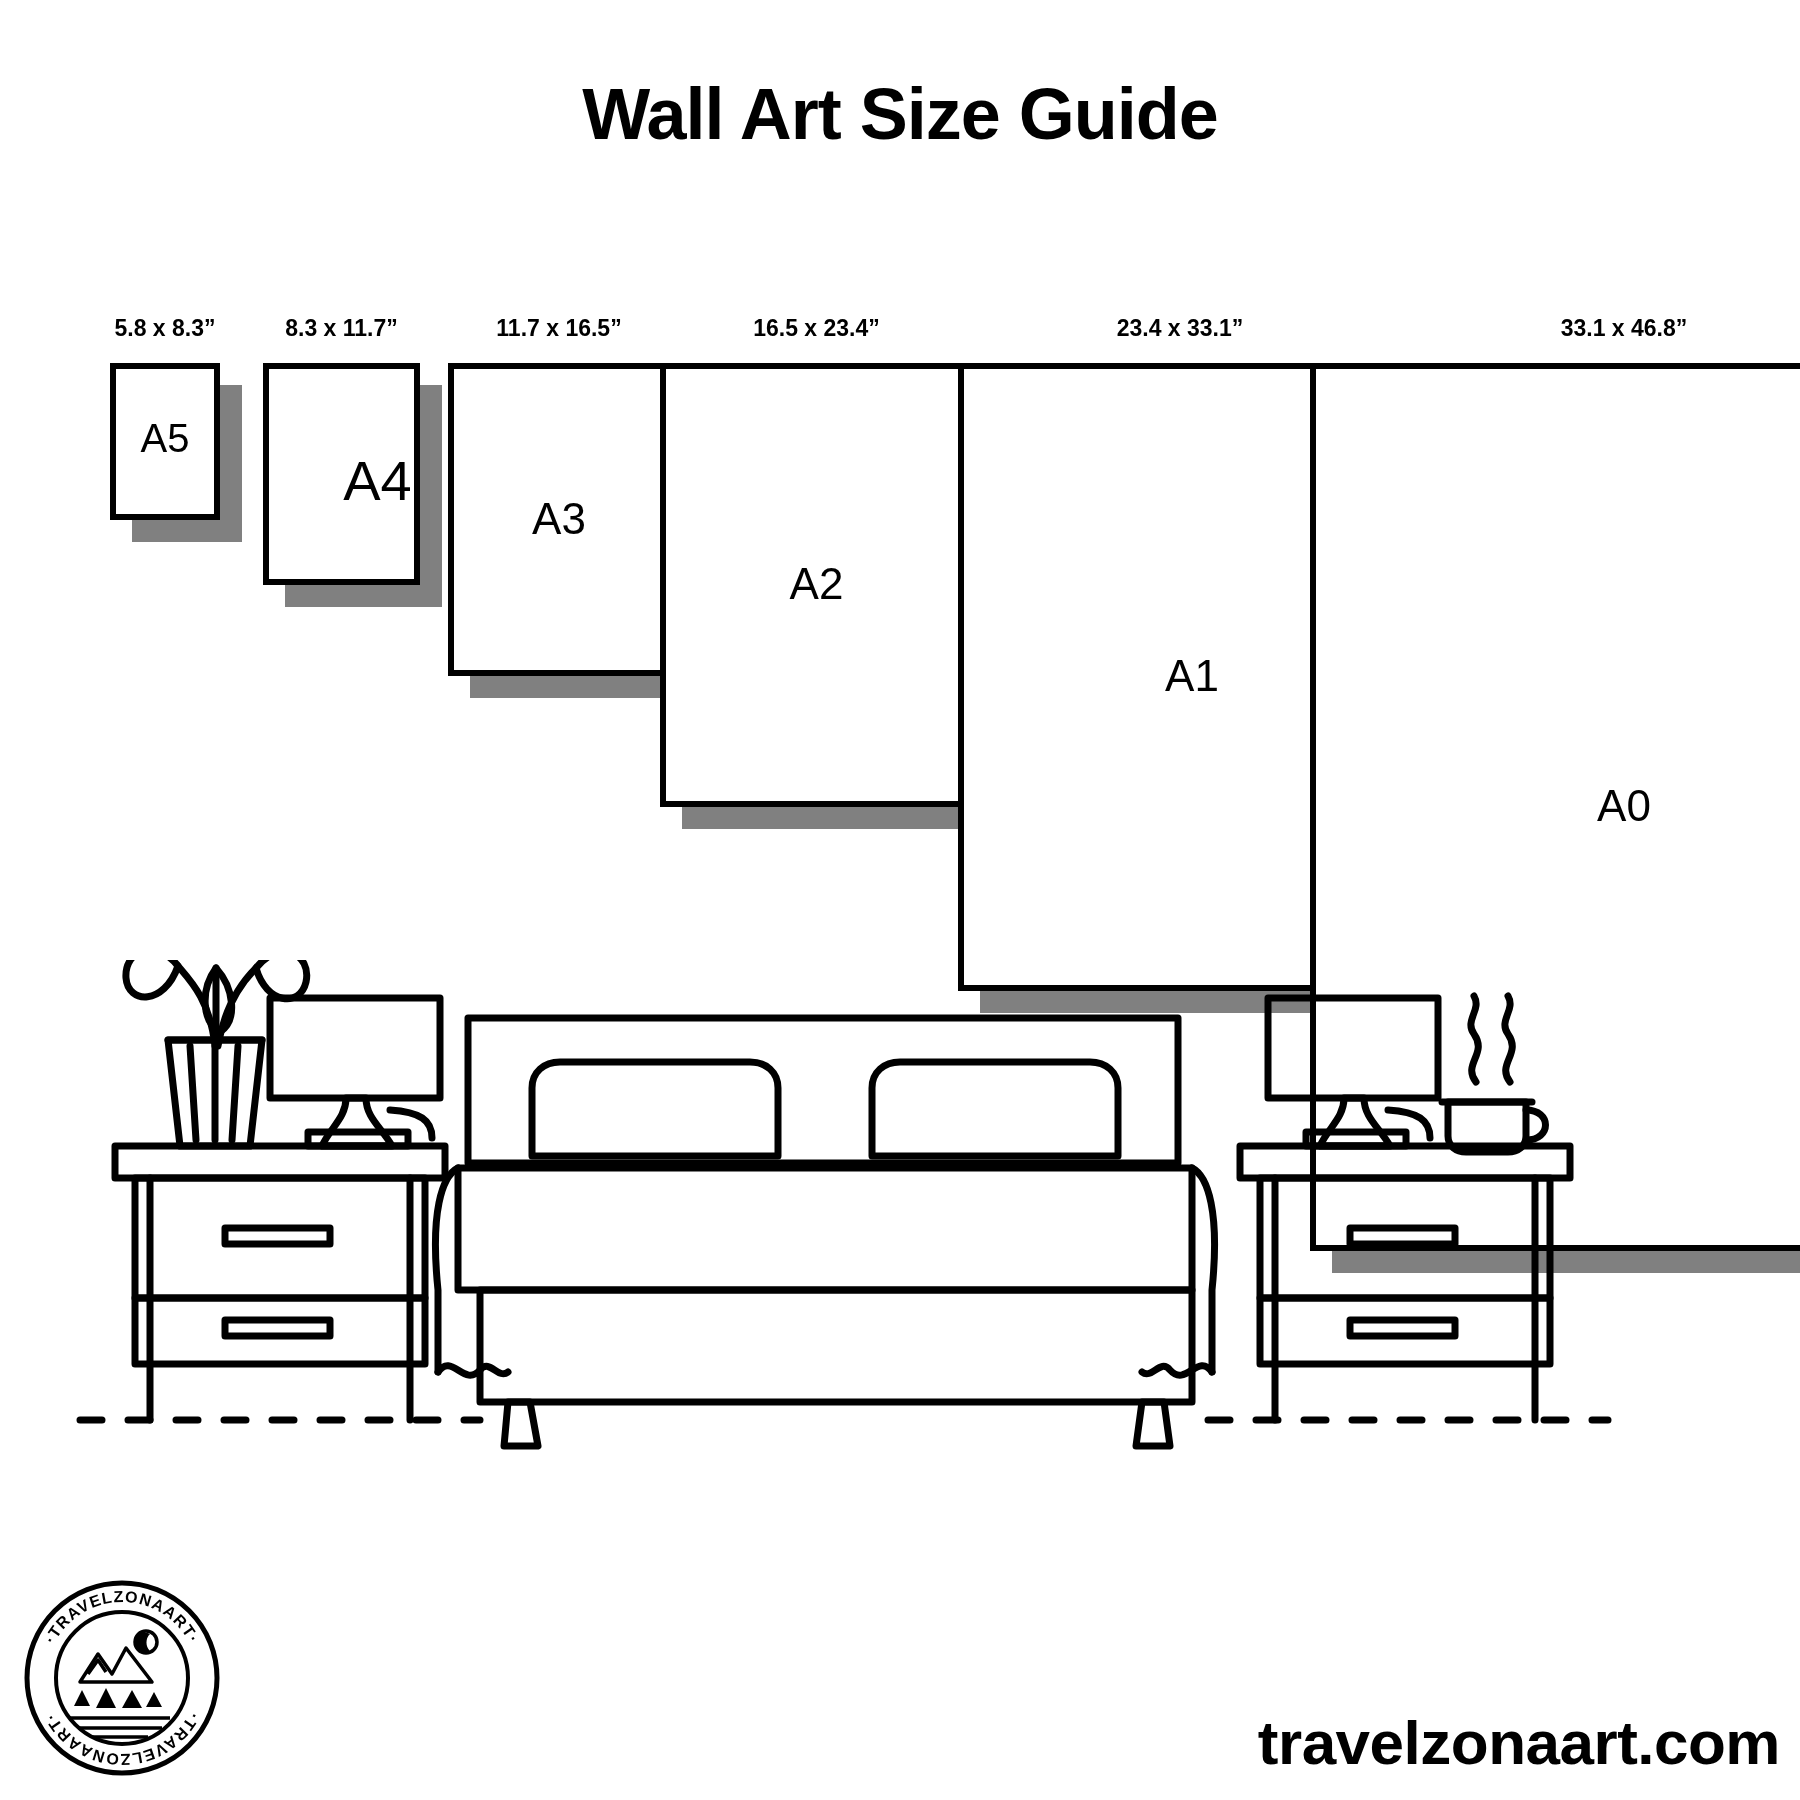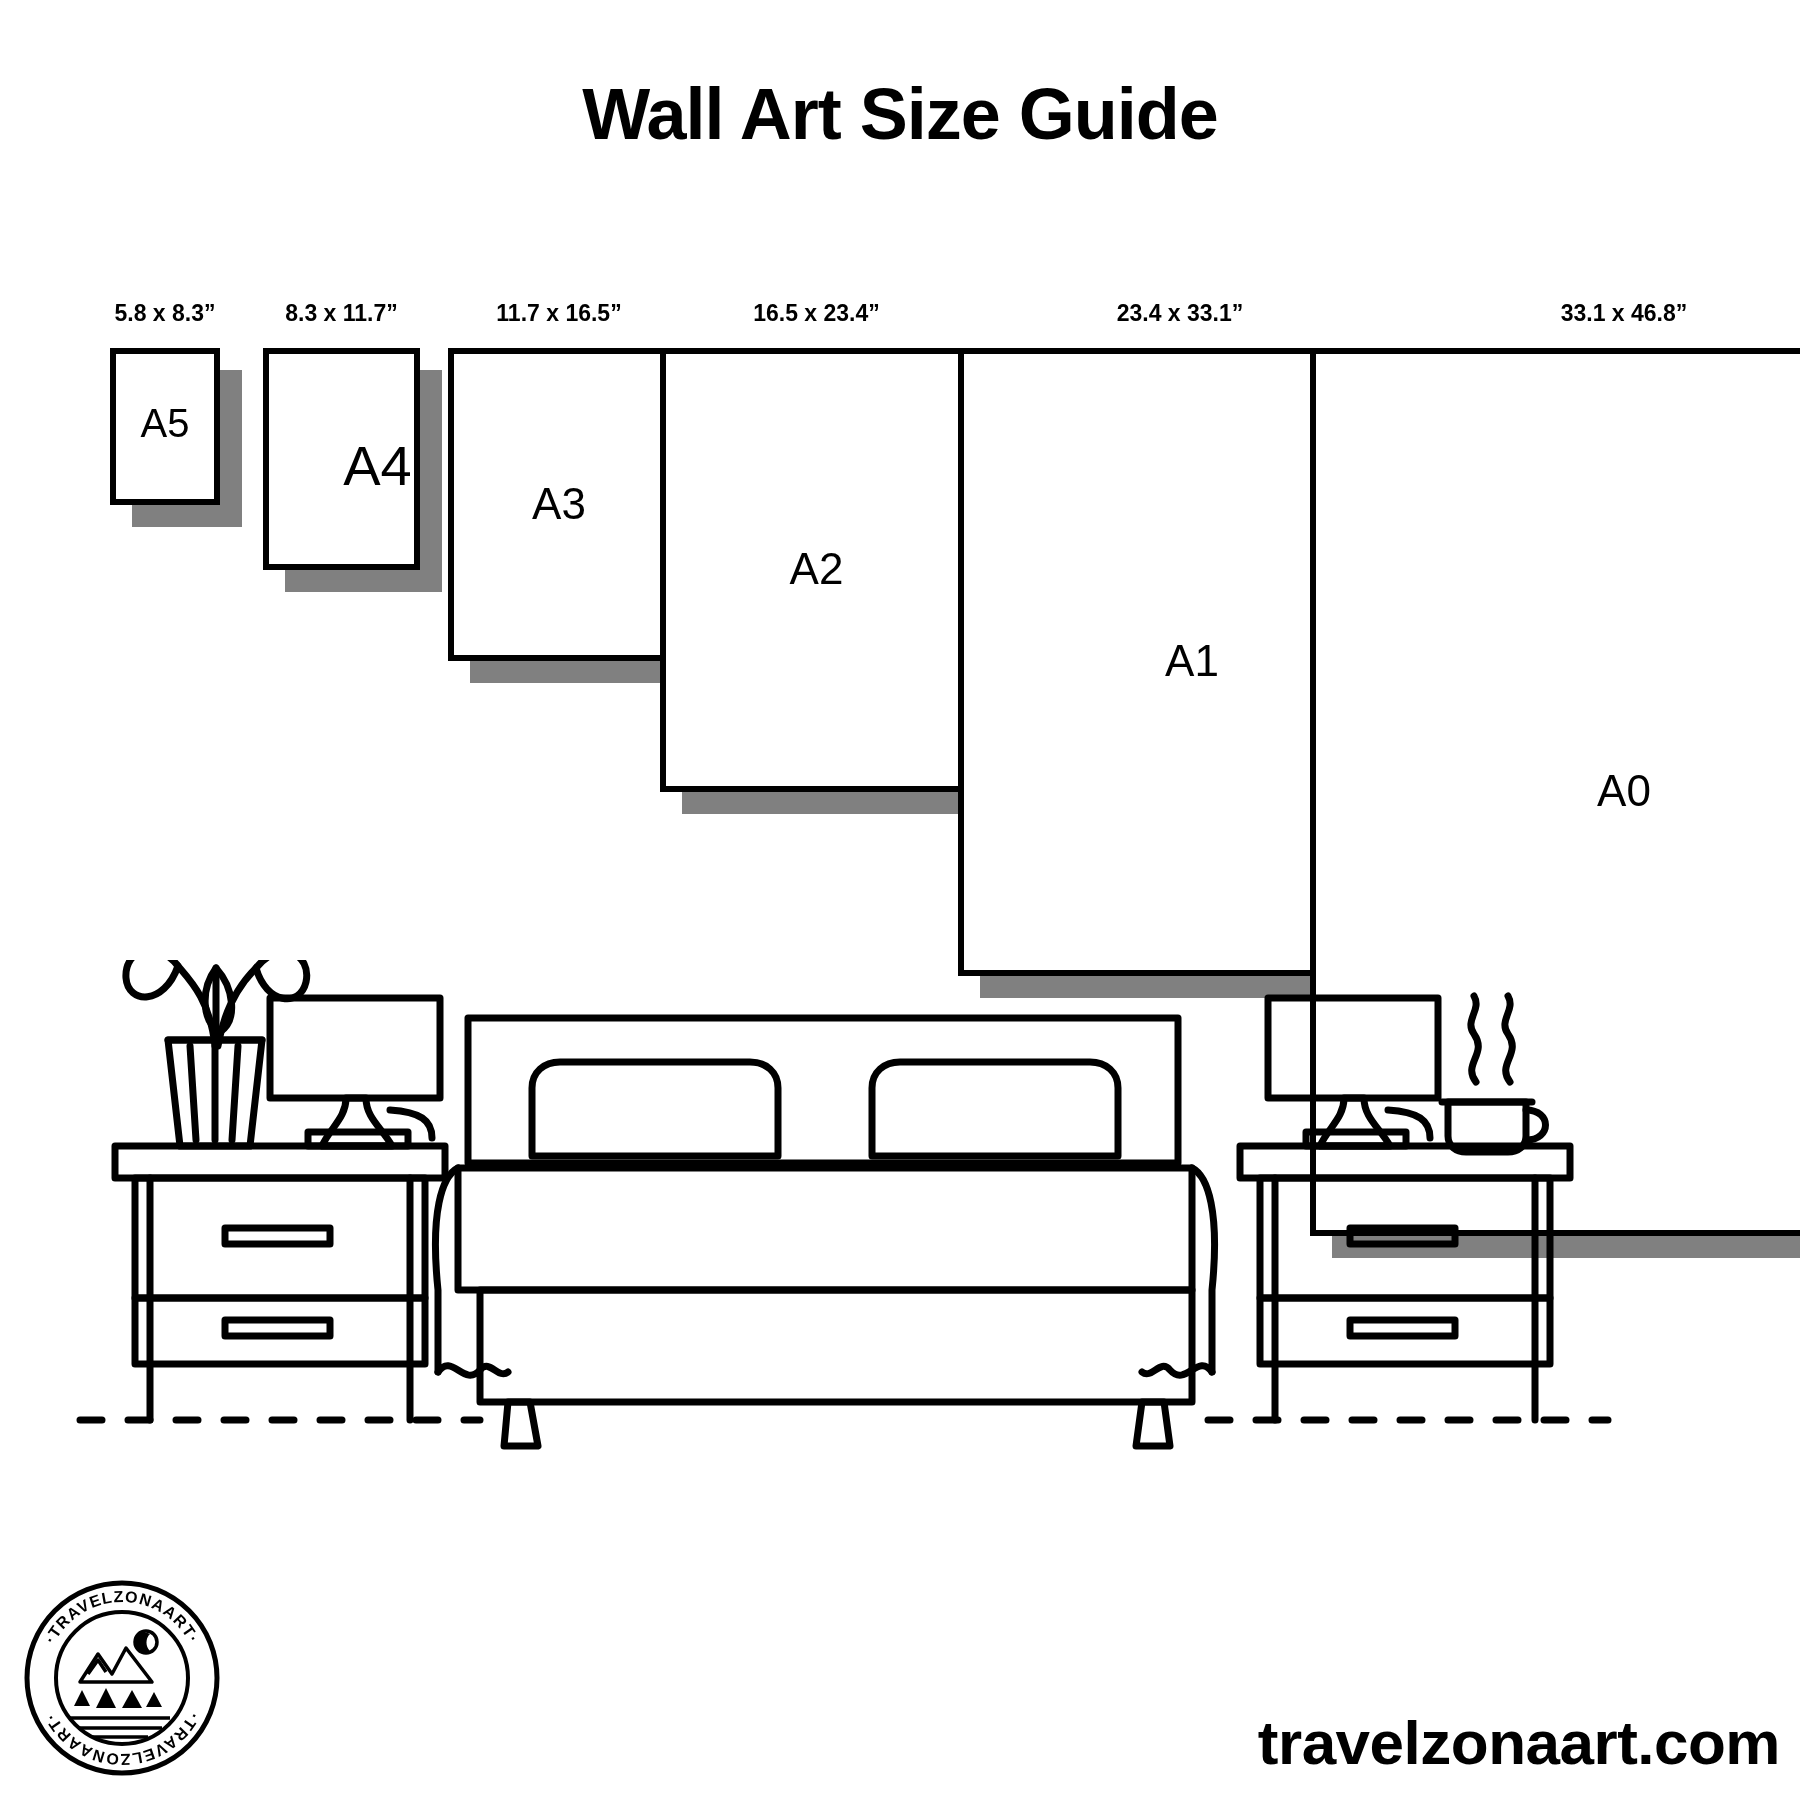--- a/index.html
+++ b/index.html
@@ -26,21 +26,21 @@
     font-size: 72px;
     font-weight: bold;
     letter-spacing: -1px;
     line-height: 1;
   }
 
   
   #frames-area {
     position: absolute;
     left: 0;
-    top: 0;
+    top: 15px;
     width: 1800px;
     height: 1030px;
   }
   .frame-group {
     position: absolute;
   }
   .frame-dim {
     position: absolute;
     left: 0;
     width: 100%;

